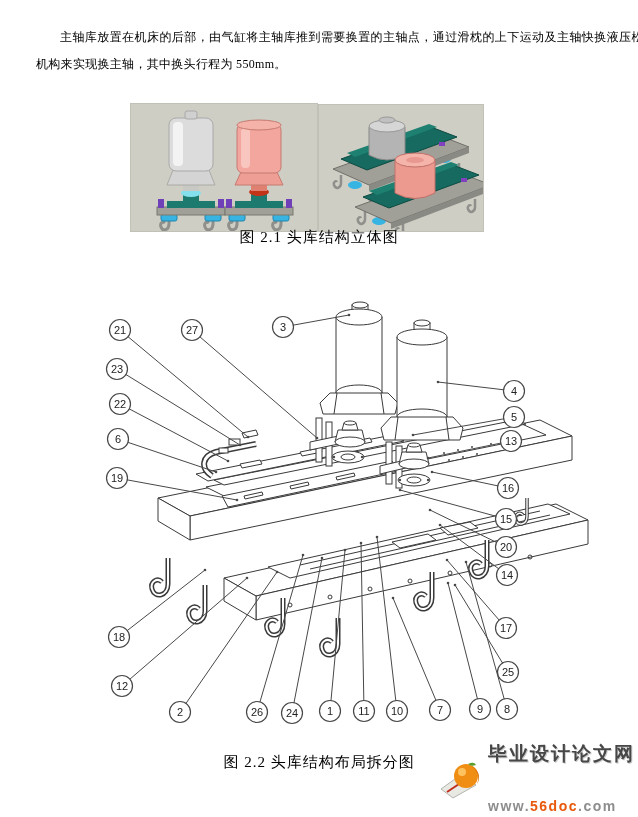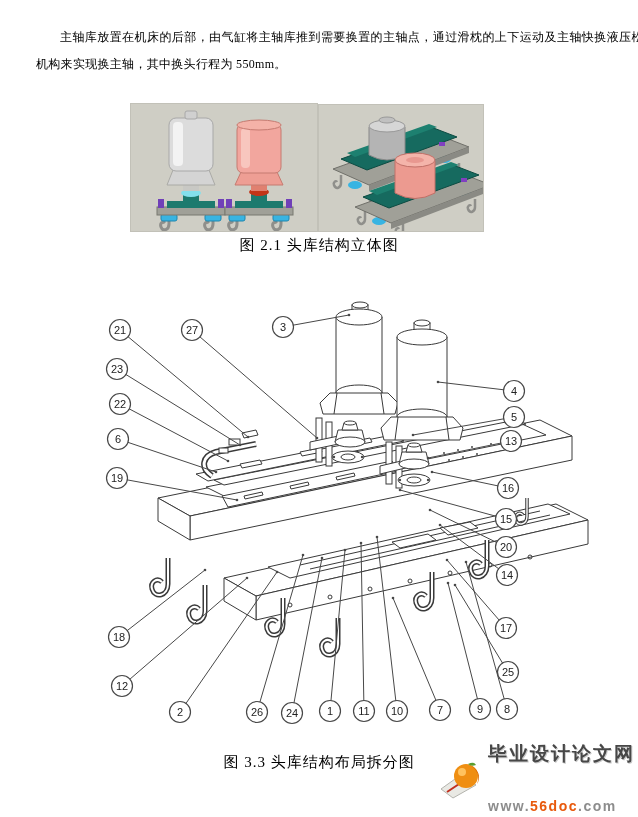--- a/index.html
+++ b/index.html
@@ -8,21 +8,21 @@
   
   .body-text{position:absolute;left:8px;top:12px;width:624px;
              font-size:12px;line-height:27px;color:#000;text-indent:2em;
              text-align:justify;letter-spacing:0.3px;margin-left:28px;}
   
   .photo{position:absolute;background:#cfcec5;border:1px solid #c2c1b8;box-sizing:border-box;}
   #photo-left{left:130px;top:103px;width:188px;height:129px;}
   #photo-right{left:318px;top:104px;width:166px;height:128px;}
   .caption{position:absolute;left:0;width:638px;text-align:center;
            font-size:15px;color:#000;letter-spacing:1px;}
-  #caption-1{top:236px;}
+  #caption-1{top:228px;}
   #caption-2{top:753px;}
   
   #diagram{position:absolute;left:0;top:290px;}
   .ln{fill:#fff;stroke:#3a3a3a;stroke-width:1;}
   .lnf{fill:none;stroke:#3a3a3a;stroke-width:1;}
   .leader{stroke:#484848;stroke-width:1;}
   .bubble{fill:#fff;stroke:#484848;stroke-width:1.2;}
   .bubble-num{font:11px "Liberation Sans","DejaVu Sans",sans-serif;
               text-anchor:middle;dominant-baseline:middle;fill:#222;}
   .tdot{fill:#484848;}
@@ -417,21 +417,21 @@
         </g>
         <g>
           <line x1="508" y1="382" x2="455" y2="295" class="leader"></line>
           <circle cx="455" cy="295" r="1.3" class="tdot"></circle>
           <circle cx="508" cy="382" r="10.5" class="bubble"></circle>
           <text x="508" y="383" class="bubble-num">25</text>
         </g>
       </g>
   </svg>
 
-  <div class="caption" id="caption-2">图 3.3 头库结构布局拆分图</div>
+  <div class="caption" id="caption-2">图 2.2 头库结构布局拆分图</div>
 
   <div id="watermark">
     <svg width="46" height="40" viewBox="0 0 46 40">
       <polygon points="3,30 24,15 38,26 15,39" fill="#e9e9e4" stroke="#b4b4ae"></polygon>
       <line x1="9" y1="33" x2="24" y2="23" stroke="#c03020" stroke-width="2"></line>
       <circle cx="28" cy="17" r="12" fill="#ef8e12"></circle>
       <path d="M33,7 a12,12 0 0 1 6,18 a14,14 0 0 0 -6,-18" fill="#d96a00"></path>
       <circle cx="24" cy="13" r="4" fill="#ffc25e"></circle>
       <path d="M30,5 q6,-3 8,1 q-5,2 -8,-1" fill="#5a9e30"></path>
     </svg>

